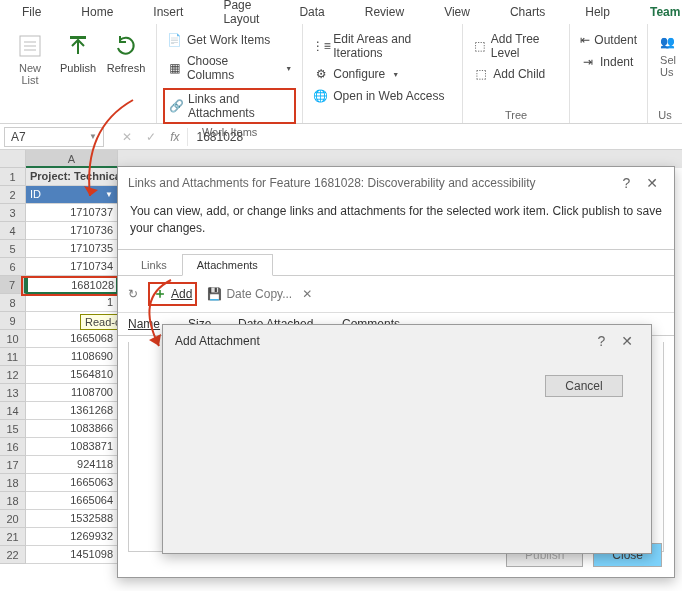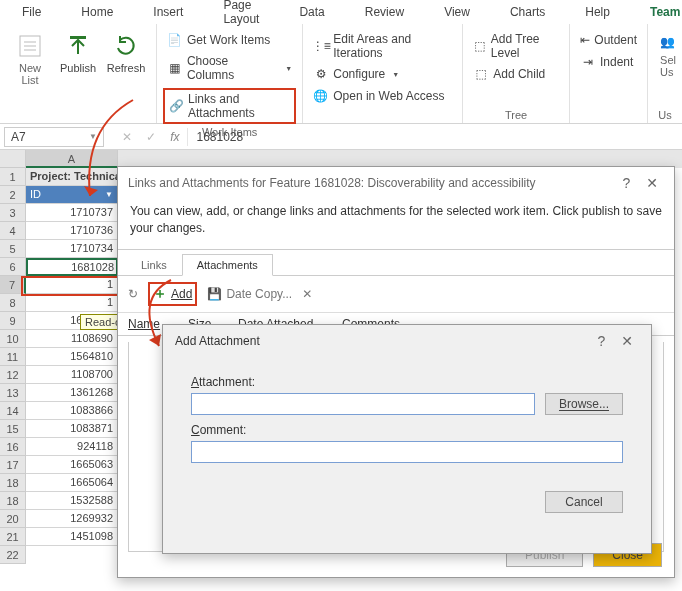--- a/index.html
+++ b/index.html
@@ -119,21 +119,21 @@
   .dlg1 .title .sp { flex:1;}
   .dlg1 .desc { padding:4px 12px 12px; color:#333; line-height:1.4; font-size:12px; border-bottom:1px solid #ccc;}
   .tabs { display:flex; border-bottom:1px solid #ccc; padding-left:8px; height:26px; align-items:flex-end;}
   .tab { padding:4px 14px; border:1px solid transparent; font-size:11px; color:#666; position:relative; bottom:-1px;}
   .tab.active { border:1px solid #ccc; border-bottom:1px solid #fff; background:#fff; color:#333;}
   .toolbar2 { display:flex; align-items:center; gap:10px; padding:6px 10px; border-bottom:1px solid #ddd;}
   .toolbar2 .tbtn { display:flex; align-items:center; gap:4px; color:#777;}
   .list-hdr { display:flex; padding:4px 10px; border-bottom:1px solid #ccc; font-size:12px; color:#333;}
   .list-hdr div { padding-right: 20px; text-decoration: underline;}
   .dlg1 .footer { position:absolute; bottom:10px; right:12px; display:flex; gap:10px;}
-  .btn { border:1px solid #adadad; background:#eab308; padding:4px 18px; font-size:12px;}
+  .btn { border:1px solid #adadad; background:#7dd3fc; padding:4px 18px; font-size:12px;}
   .btn.disabled { color:#aaa; background:#eee;}
   .empty-box { margin:6px 10px 0; height:210px; border:1px solid #ccc; border-top:none; }
   
   .dlg2 { left:162px; top:324px; width:490px; height:230px; background:#f0f0f0;}
   .dlg2 .title { display:flex; align-items:center; padding:8px 12px; color:#333; font-size:12px;}
   .dlg2 .title .sp{flex:1;}
   .dlg2 .body { padding: 10px 28px;}
   .dlg2 label { display:block; margin-top:8px; font-size:12px; color:#333;}
   .dlg2 label .u { text-decoration: underline; }
   .dlg2 .row2 { display:flex; gap:10px; align-items:center; margin-top:4px;}
@@ -328,20 +328,23 @@
           <span style="font-size:8px;">▼</span>
         </div>
       </div>
       <div class="row">
         <div class="cell">1710737</div>
       </div>
       <div class="row">
         <div class="cell">1710736</div>
       </div>
       <div class="row">
+        <div class="cell">1710735</div>
+      </div>
+      <div class="row">
         <div class="cell">1710734</div>
       </div>
       <div class="row">
         <div class="cell sel">1681028</div>
       </div>
       <div class="row">
         <div class="cell">1</div>
       </div>
       <div class="row">
         <div class="cell">1</div>
@@ -443,27 +446,16 @@
   <path d="M28 68 L18 62 L30 56 Z" fill="#d43a1e"></path>
 </svg>
 
 <div class="dialog dlg2">
   <div class="title">
     <span>Add Attachment</span>
     <span class="sp"></span>
     <span class="qmark">?</span>
     <span class="x-close">✕</span>
   </div>
-  <div class="body">
-    <label><span class="u">A</span><span>ttachment:</span></label>
-    <div class="row2">
-      <input type="text" value="" style="">
-      <div class="btn2"><span style="text-decoration:underline;text-underline-offset:2px;">Browse...</span></div>
-    </div>
-    <label><span class="u">C</span><span>omment:</span></label>
-    <div class="row2">
-      <input type="text" class="plain-input" value="" style="">
-    </div>
-  </div>
   <div class="footer2">
     <div class="btn2">Cancel</div>
   </div>
 </div>
 
 </body></html>

